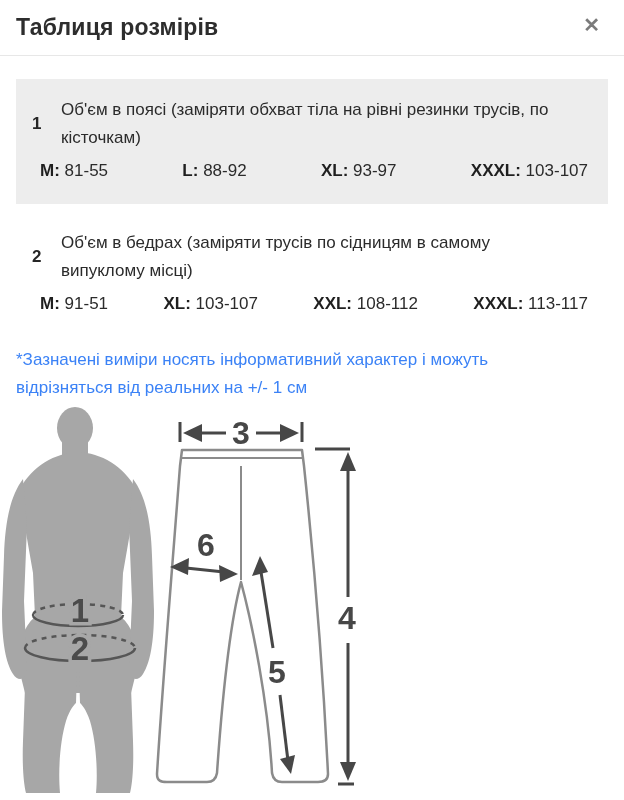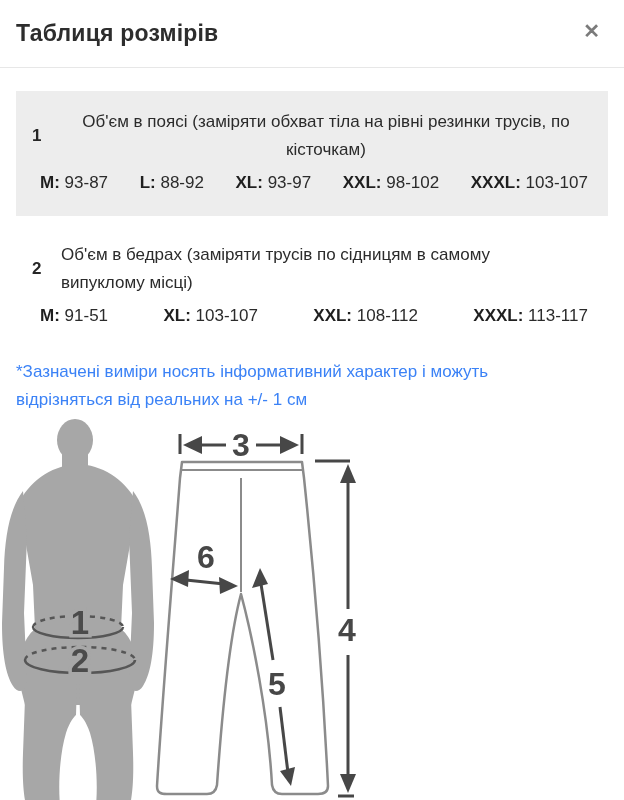--- a/index.html
+++ b/index.html
@@ -7,21 +7,21 @@
   body {
     font-family:"Liberation Sans", sans-serif;
     background:#ffffff;
     color:#262626;
     overflow:hidden;
     position:relative;
   }
   
   .modal-header {
     display:flex; align-items:center; justify-content:space-between;
-    height:68px; padding:0 18px 0 16px;
+    height:56px; padding:0 18px 0 16px;
     border-bottom:1px solid #e7e7e7;
   }
   .modal-title {
     font-size:23px; font-weight:bold; color:#2d2d2d; letter-spacing:.2px;
   }
   .close-btn {
     background:none; border:none; cursor:pointer;
     font-size:20px; font-weight:bold; color:#7b7b7b;
     line-height:1; padding:6px; margin-top:-6px;
   }
@@ -36,21 +36,21 @@
     background:#ededed;
     margin-top:23px;
     padding:17px 16px 19px 16px;
   }
   .size-section.plain {
     margin-top:25px;
     padding:0 16px 0 16px;
   }
   .row-num { grid-column:1; align-self:center; font-weight:bold; color:#262626; }
   .row-desc { grid-column:2; line-height:28px; color:#2b2b2b; }
-  .size-section.highlighted .row-desc { max-width:530px;text-align:center; }
+  .size-section.highlighted .row-desc { max-width:530px; }
   .size-section.plain .row-desc { max-width:470px; }
   .sizes {
     grid-column:1 / -1;
     display:flex; justify-content:space-between;
     margin-top:5px; padding-left:8px; padding-right:4px;
     line-height:28px; white-space:nowrap;
   }
   .size-cell b { font-weight:bold; color:#1f1f1f; }
   .size-cell span { color:#2b2b2b; }
   
@@ -72,24 +72,23 @@
     <div class="modal-title">Таблиця розмірів</div>
     <button class="close-btn">
       <span>✕</span>
     </button>
   </div>
 
   <section class="size-section highlighted">
     <div class="row-num">1</div>
     <p class="row-desc">Об'єм в поясі (заміряти обхват тіла на рівні резинки трусів, по кісточкам)</p>
     <div class="sizes">
-      <span class="size-cell"><b>M:</b> <span>93-87</span></span>
+      <span class="size-cell"><b>M:</b> <span>81-55</span></span>
       <span class="size-cell"><b>L:</b> <span>88-92</span></span>
       <span class="size-cell"><b>XL:</b> <span>93-97</span></span>
-      <span class="size-cell"><b>XXL:</b> <span>98-102</span></span>
       <span class="size-cell"><b>XXXL:</b> <span>103-107</span></span>
     </div>
   </section>
 
   <section class="size-section plain">
     <div class="row-num">2</div>
     <p class="row-desc">Об'єм в бедрах (заміряти трусів по сідницям в самому випуклому місці)</p>
     <div class="sizes">
       <span class="size-cell"><b>M:</b> <span>91-51</span></span>
       <span class="size-cell"><b>XL:</b> <span>103-107</span></span>

